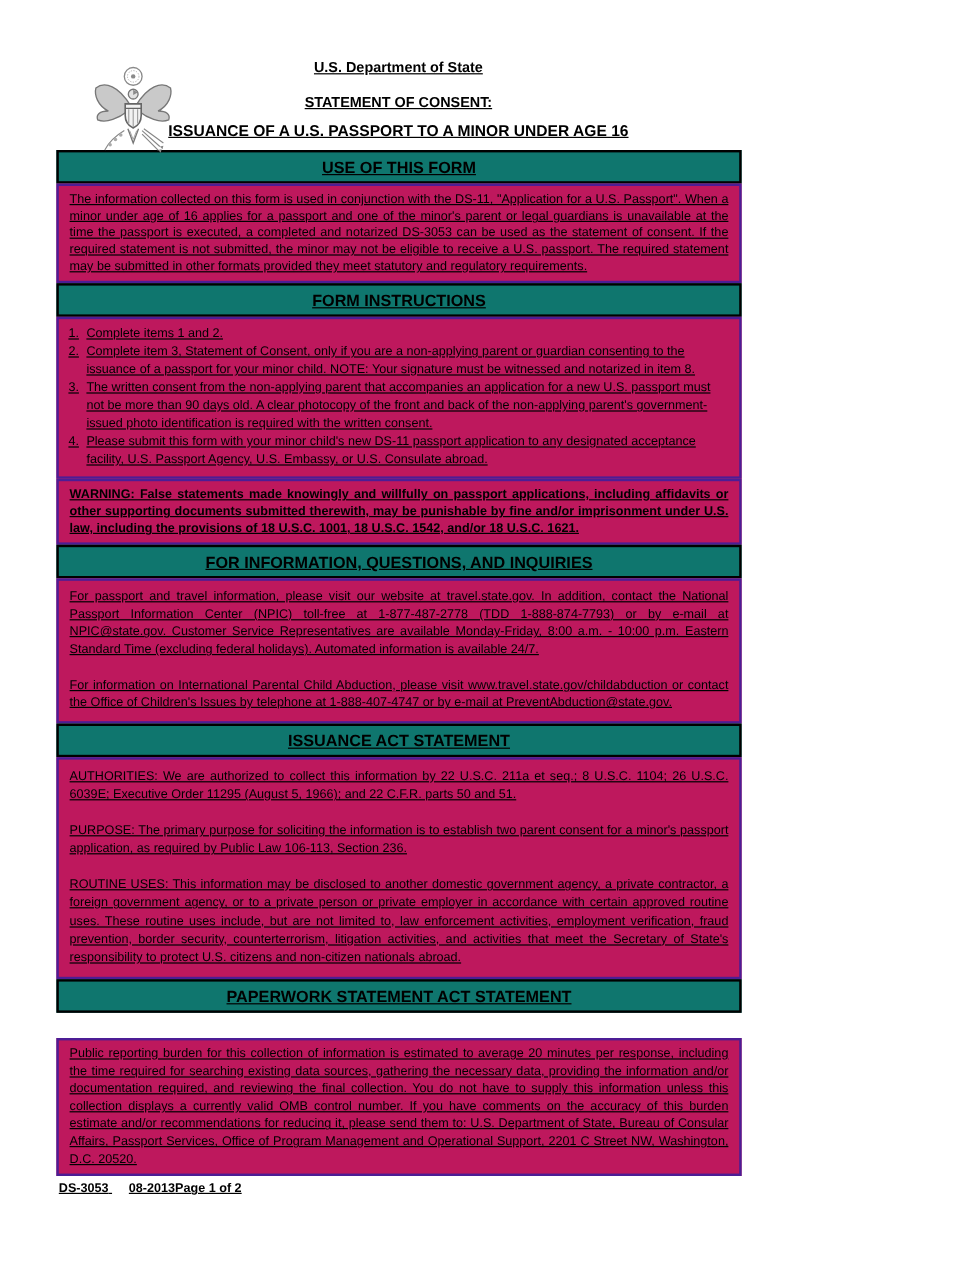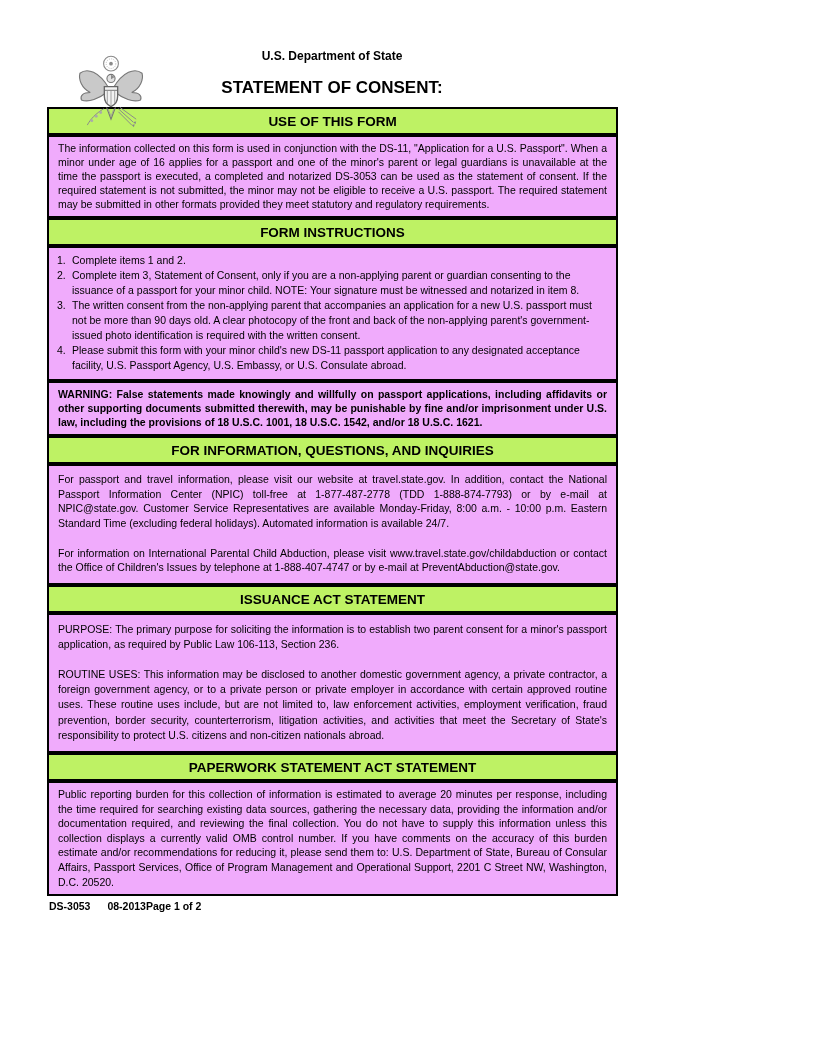--- a/index.html
+++ b/index.html
@@ -4,46 +4,46 @@
 <style>
   * { margin: 0; padding: 0; box-sizing: border-box; }
   html, body { background: #ffffff; }
   body {
     width: 816px; height: 1056px;
     font-family: "Liberation Sans", "DejaVu Sans", sans-serif;
     color: #000;
     position: relative;
     overflow: hidden;
   }
-  .page { position: relative; width: 664px; height: 1056px; }
+  .page { position: relative; width: 664px; height: 1056px; text-decoration: underline; }
 
   
   .header { text-align: center; padding-top: 49px; }
   .header .agency { font-size: 12px; font-weight: bold; margin-bottom: 15px; }
-  .header .title1 { font-size: 17px; font-weight: bold; margin-bottom: 9px; }
+  .header .title1 { font-size: 12px; font-weight: bold; margin-bottom: 9px; }
   .header .title2 { font-size: 13px; font-weight: bold; }
 
   .seal {
     position: absolute; left: 74px; top: 54px;
     width: 74px; height: 80px;
   }
 
   
   .stack { margin: 9px 46px 0 47px; }
   .banner {
     border: 2px solid #000;
-    background: #bef264;
+    background: #0f766e;
     text-align: center;
     font-weight: bold;
     font-size: 13.5px;
     padding: 5px 0 4px 0;
   }
   .box {
-    border: 2px solid #000000;
-    background: #f0abfc;
+    border: 2px solid #4c1d95;
+    background: #be185d;
     font-size: 10.5px;
     line-height: 14.7px;
     padding: 3px 9px 4px 9px;
     text-align: justify;
   }
   .box p + p { margin-top: 14.7px; }
   .warning {
     font-weight: bold;
     line-height: 14px;
     padding-top: 4px; padding-bottom: 5px;
@@ -94,20 +94,21 @@
         <circle cx="36" cy="79" r="2" fill="#aaa"></circle>
 
       <path d="M60,74 L80,92 M60,78 L78,96 M62,72 L84,88" stroke="#888" stroke-width="1.3"></path>
       <path d="M80,92 l4,-1 l-1,4 Z M78,96 l4,-1 l-1,4 Z" fill="#888"></path>
     </svg>
   </div>
 
   <div class="header">
     <div class="agency">U.S. Department of State</div>
     <div class="title1">STATEMENT OF CONSENT:</div>
+    <div class="title2">ISSUANCE OF A U.S. PASSPORT TO A MINOR UNDER AGE 16</div>
   </div>
 
   <div class="stack">
 
     <div class="banner">USE OF THIS FORM</div>
     <div class="box" style="line-height:14px; padding-top:4px; padding-bottom:5px;">
       <p>The information collected on this form is used in conjunction with the DS-11, "Application for a U.S. Passport".  When a minor under age of 16 applies for a passport and one of the minor's parent or legal guardians is unavailable at the time the passport is executed, a completed and notarized DS-3053 can be used as the statement of consent.  If the required statement is not submitted, the minor may not be eligible to receive a U.S. passport.  The required statement may be submitted in other formats provided they meet statutory and regulatory requirements.</p>
     </div>
 
     <div class="banner">FORM INSTRUCTIONS</div>
@@ -135,26 +136,27 @@
     </div>
 
     <div class="banner">FOR INFORMATION, QUESTIONS, AND INQUIRIES</div>
     <div class="box" style="padding-top:6px; padding-bottom:8px;">
       <p>For passport and travel information, please visit our website at travel.state.gov.  In addition, contact the National Passport Information Center (NPIC) toll-free at 1-877-487-2778 (TDD 1-888-874-7793) or by e-mail at NPIC@state.gov.  Customer Service Representatives are available Monday-Friday, 8:00 a.m. - 10:00 p.m. Eastern Standard Time (excluding federal holidays).  Automated information is available 24/7.</p>
       <p>For information on International Parental Child Abduction, please visit www.travel.state.gov/childabduction or contact the Office of Children's Issues by telephone at 1-888-407-4747 or by e-mail at PreventAbduction@state.gov.</p>
     </div>
 
     <div class="banner">ISSUANCE ACT STATEMENT</div>
     <div class="box" style="line-height:15.2px; padding-top:7px; padding-bottom:8px;">
+      <p>AUTHORITIES:  We are authorized to collect this information by 22 U.S.C. 211a et seq.; 8 U.S.C. 1104; 26 U.S.C. 6039E; Executive Order 11295 (August 5, 1966); and 22 C.F.R. parts 50 and 51.</p>
       <p>PURPOSE:  The primary purpose for soliciting the information is to establish two parent consent for a minor's passport application, as required by Public Law 106-113, Section 236.</p>
       <p>ROUTINE USES:  This information may be disclosed to another domestic government agency, a private contractor, a foreign government agency, or to a private person or private employer in accordance with certain approved routine uses.  These routine uses include, but are not limited to, law enforcement activities, employment verification, fraud prevention, border security, counterterrorism, litigation activities, and activities that meet the Secretary of State's responsibility to protect U.S. citizens and non-citizen nationals abroad.</p>
     </div>
 
     <div class="banner">PAPERWORK STATEMENT ACT STATEMENT</div>
-    <div class="box" style="line-height:14.6px; padding-top:4px; padding-bottom:5px;">
+    <div class="box" style="line-height:14.6px; padding-top:4px; padding-bottom:5px;margin-top:21px;">
       <p>Public reporting burden for this collection of information is estimated to average 20 minutes per response, including the time required for searching existing data sources, gathering the necessary data, providing the information and/or documentation required, and reviewing the final collection.  You do not have to supply this information unless this collection displays a currently valid OMB control number.  If you have comments on the accuracy of this burden estimate and/or recommendations for reducing it, please send them to: U.S. Department of State, Bureau of Consular Affairs, Passport Services, Office of Program Management and Operational Support, 2201 C Street NW, Washington, D.C. 20520.</p>
     </div>
 
   </div>
 
   <div class="footer">
     <div class="left">
       <span>DS-3053</span>
       <span>08-2013</span>
     </div>

